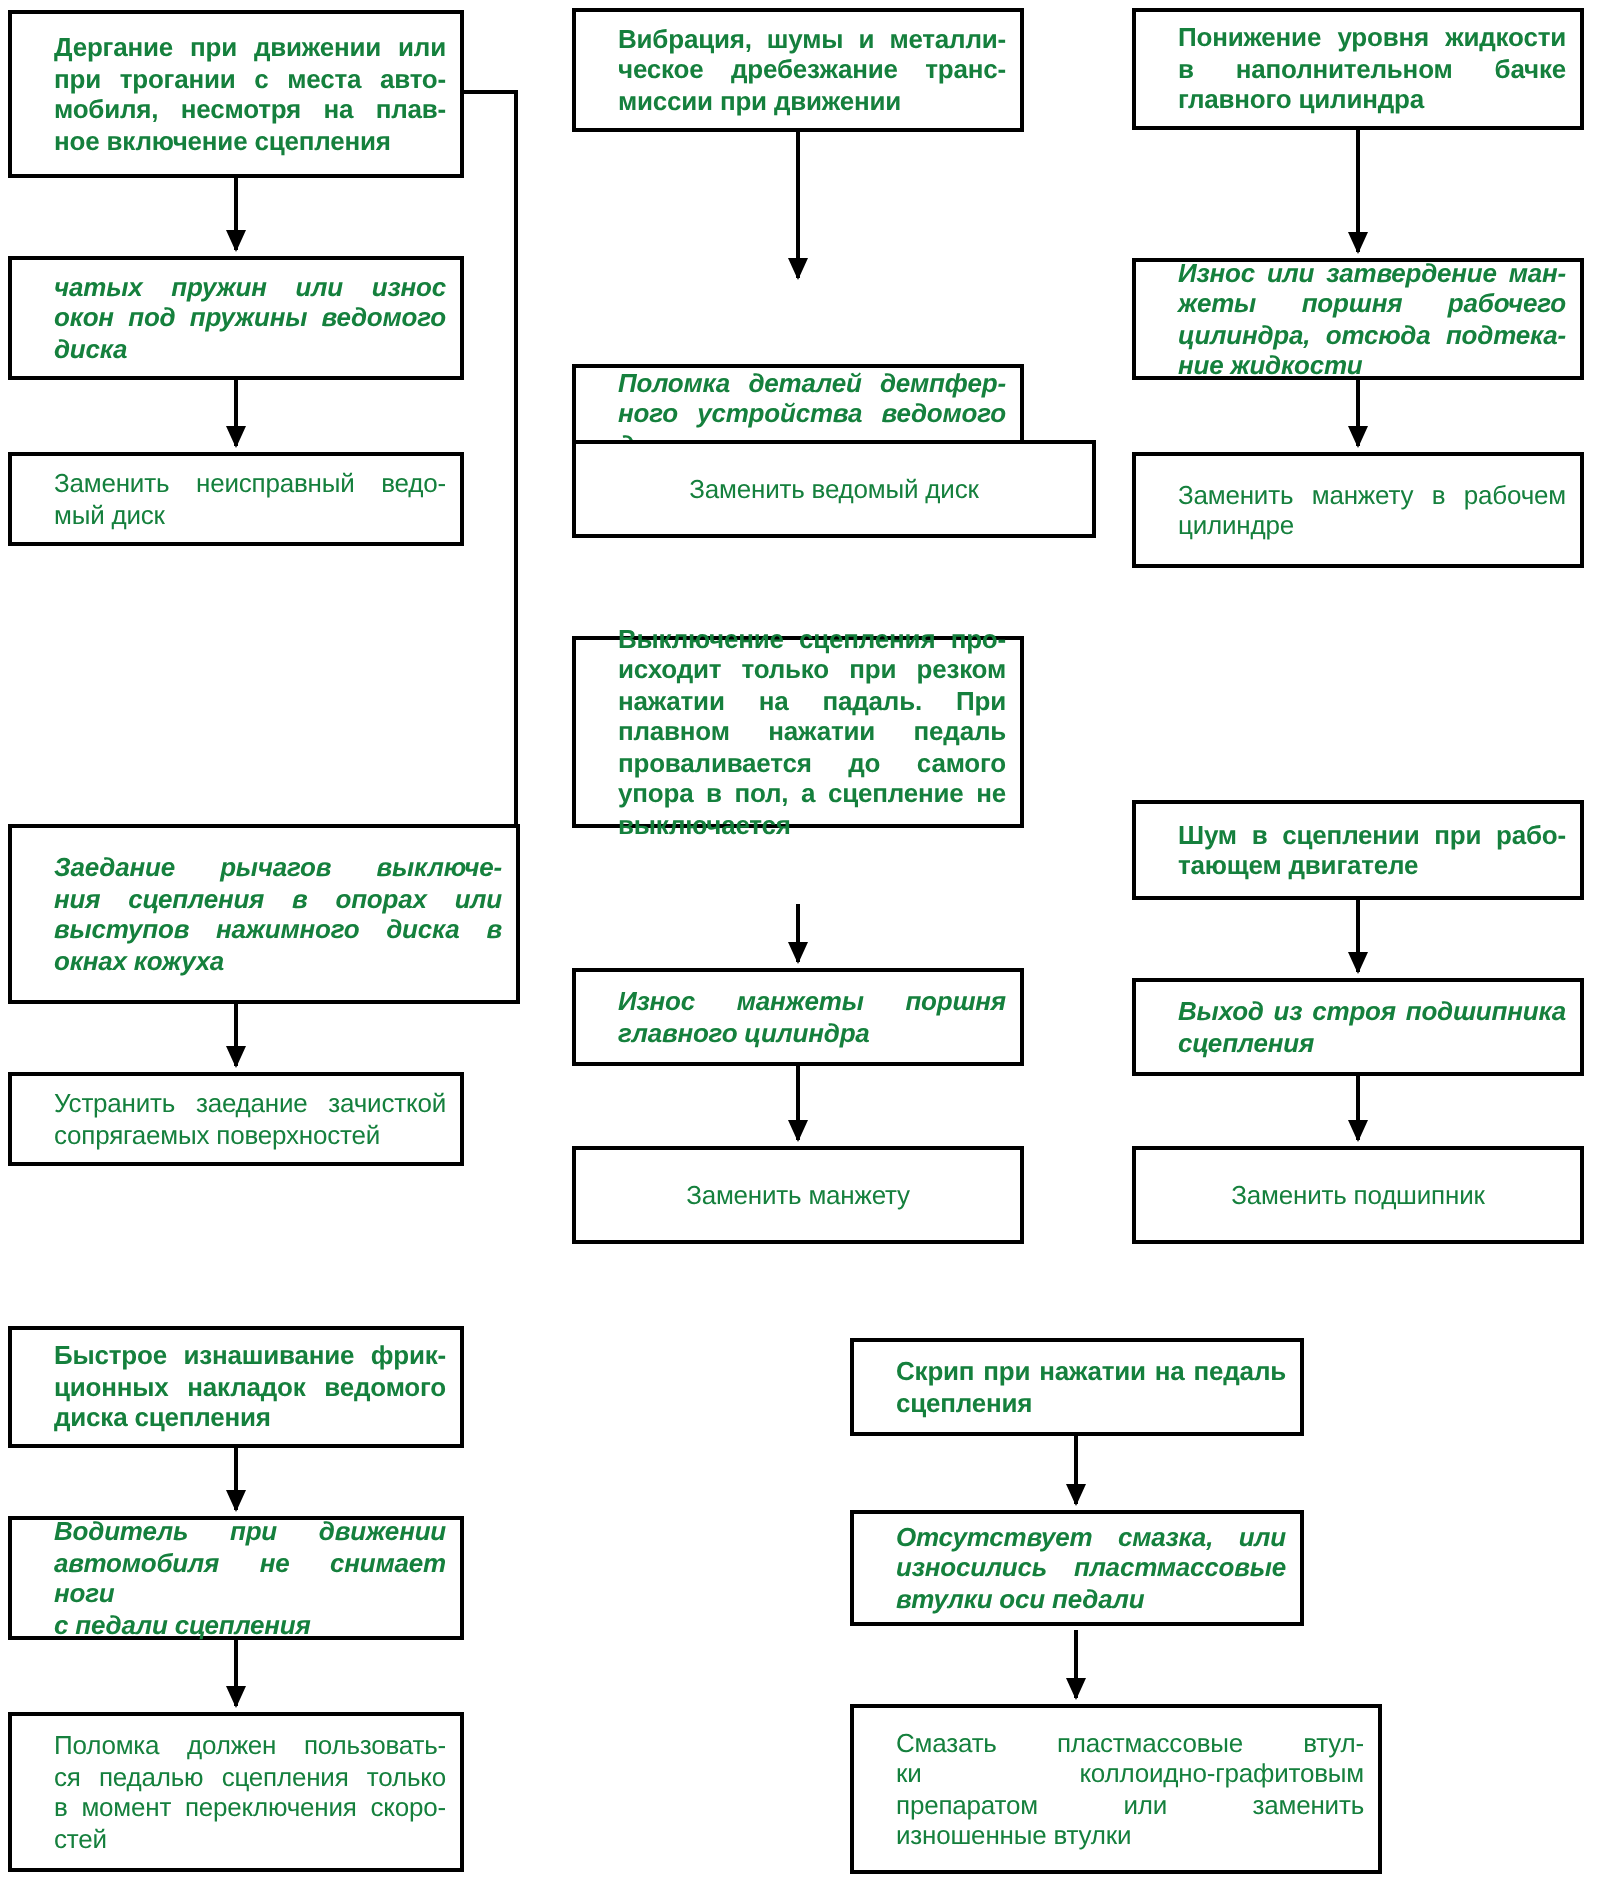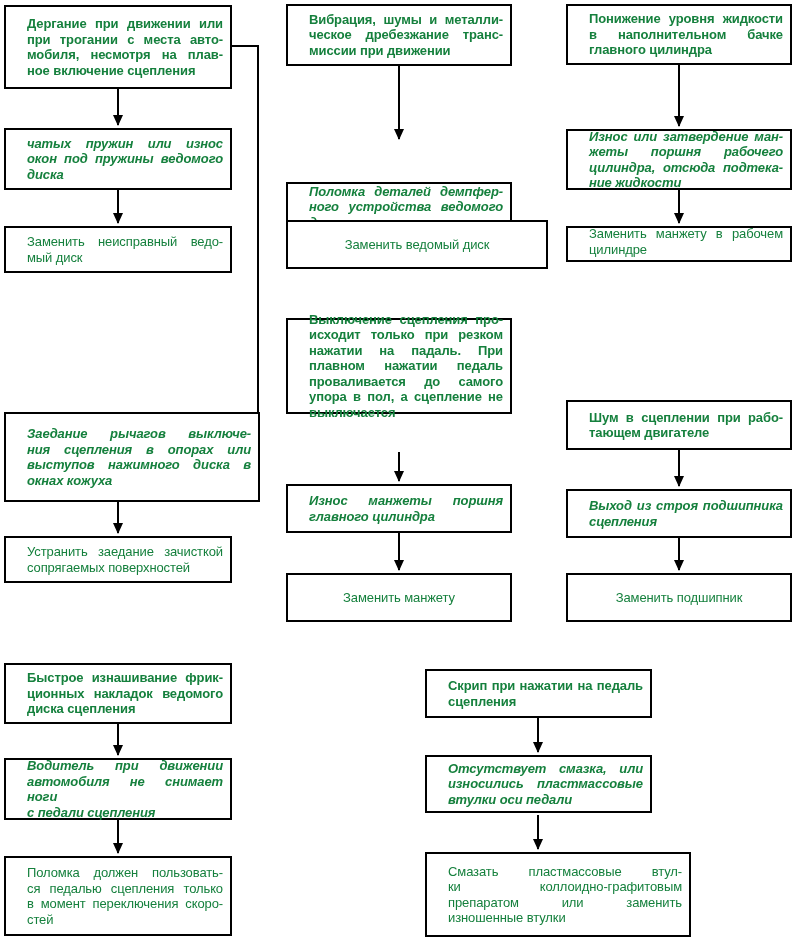--- a/index.html
+++ b/index.html
@@ -142,21 +142,21 @@
       <div class="ln">Понижение уровня жидкости</div>
       <div class="ln">в наполнительном бачке</div>
       <div class="ln">главного цилиндра</div>
     </div>
   <div class="node cause" style="left:566px; top:129px; width:226px; height:61px;">
       <div class="ln">Износ или затвердение ман-</div>
       <div class="ln">жеты поршня рабочего</div>
       <div class="ln">цилиндра, отсюда подтека-</div>
       <div class="ln">ние жидкости</div>
     </div>
-  <div class="node remedy" style="left:566px; top:226px; width:226px; height:36px;justify-content:flex-end;">
+  <div class="node remedy" style="left:566px; top:226px; width:226px; height:58px;">
       <div class="ln">Заменить манжету в рабочем</div>
       <div class="ln">цилиндре</div>
     </div>
   <div class="node symptom" style="left:566px; top:400px; width:226px; height:50px;">
       <div class="ln">Шум в сцеплении при рабо-</div>
       <div class="ln">тающем двигателе</div>
     </div>
   <div class="node cause" style="left:566px; top:489px; width:226px; height:49px;">
       <div class="ln">Выход из строя подшипника</div>
       <div class="ln">сцепления</div>

